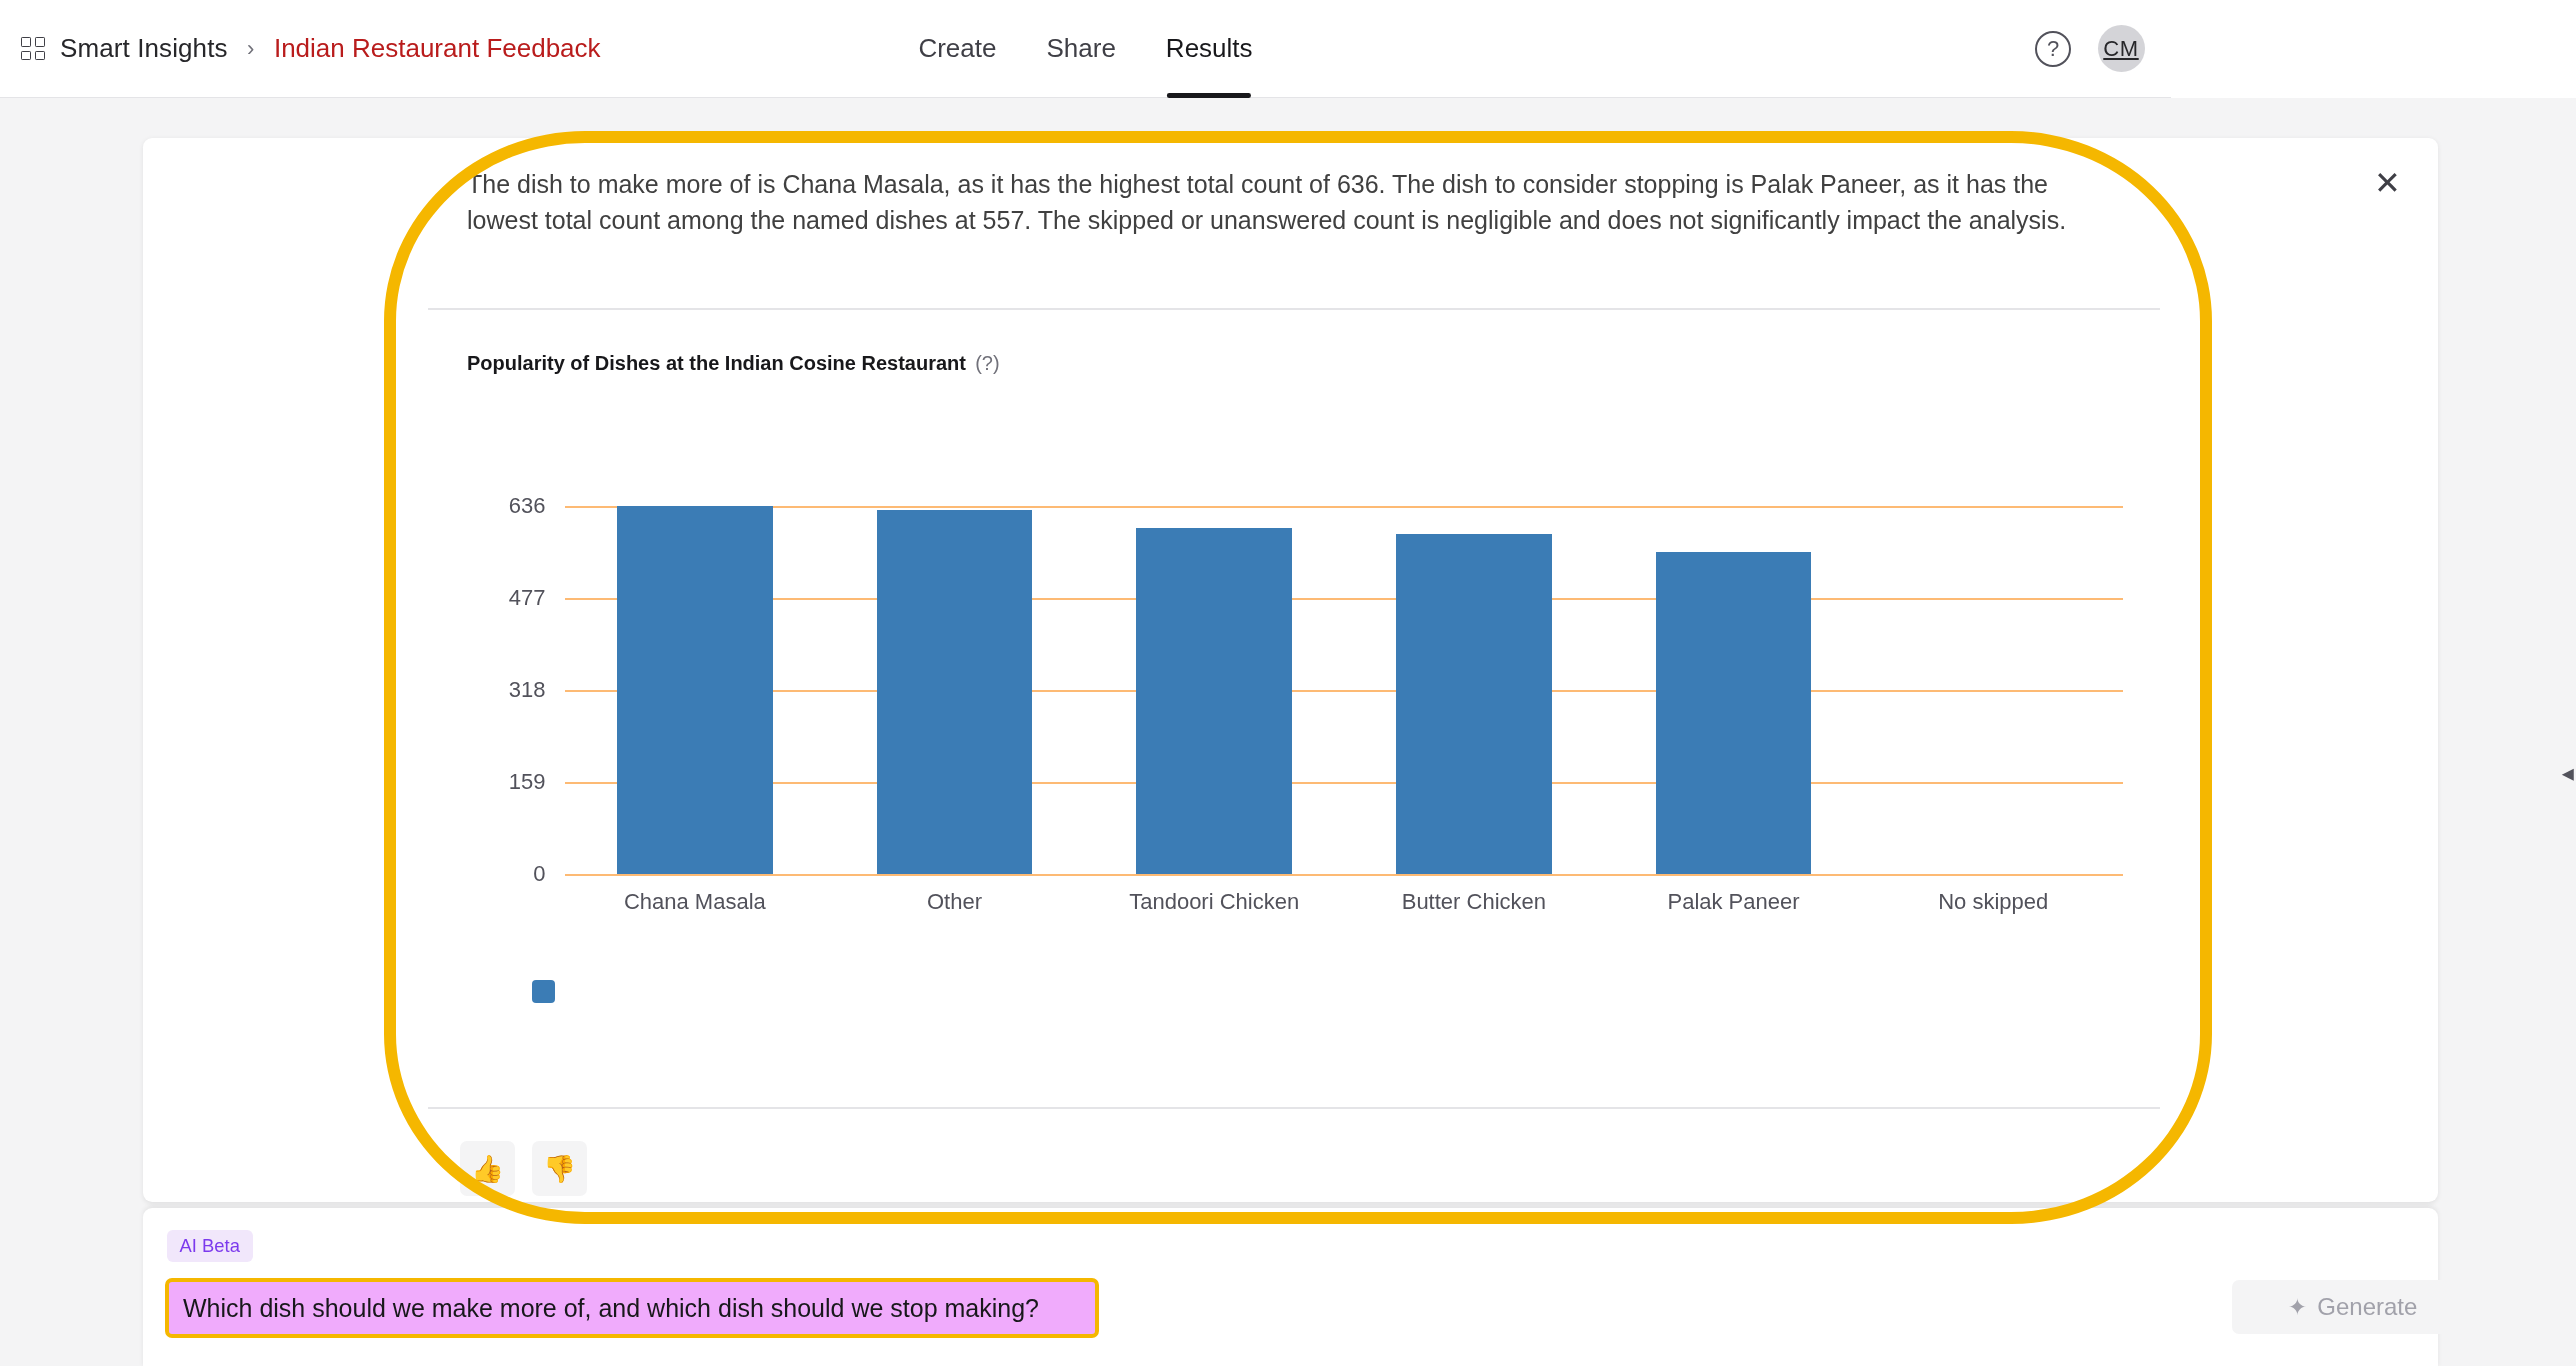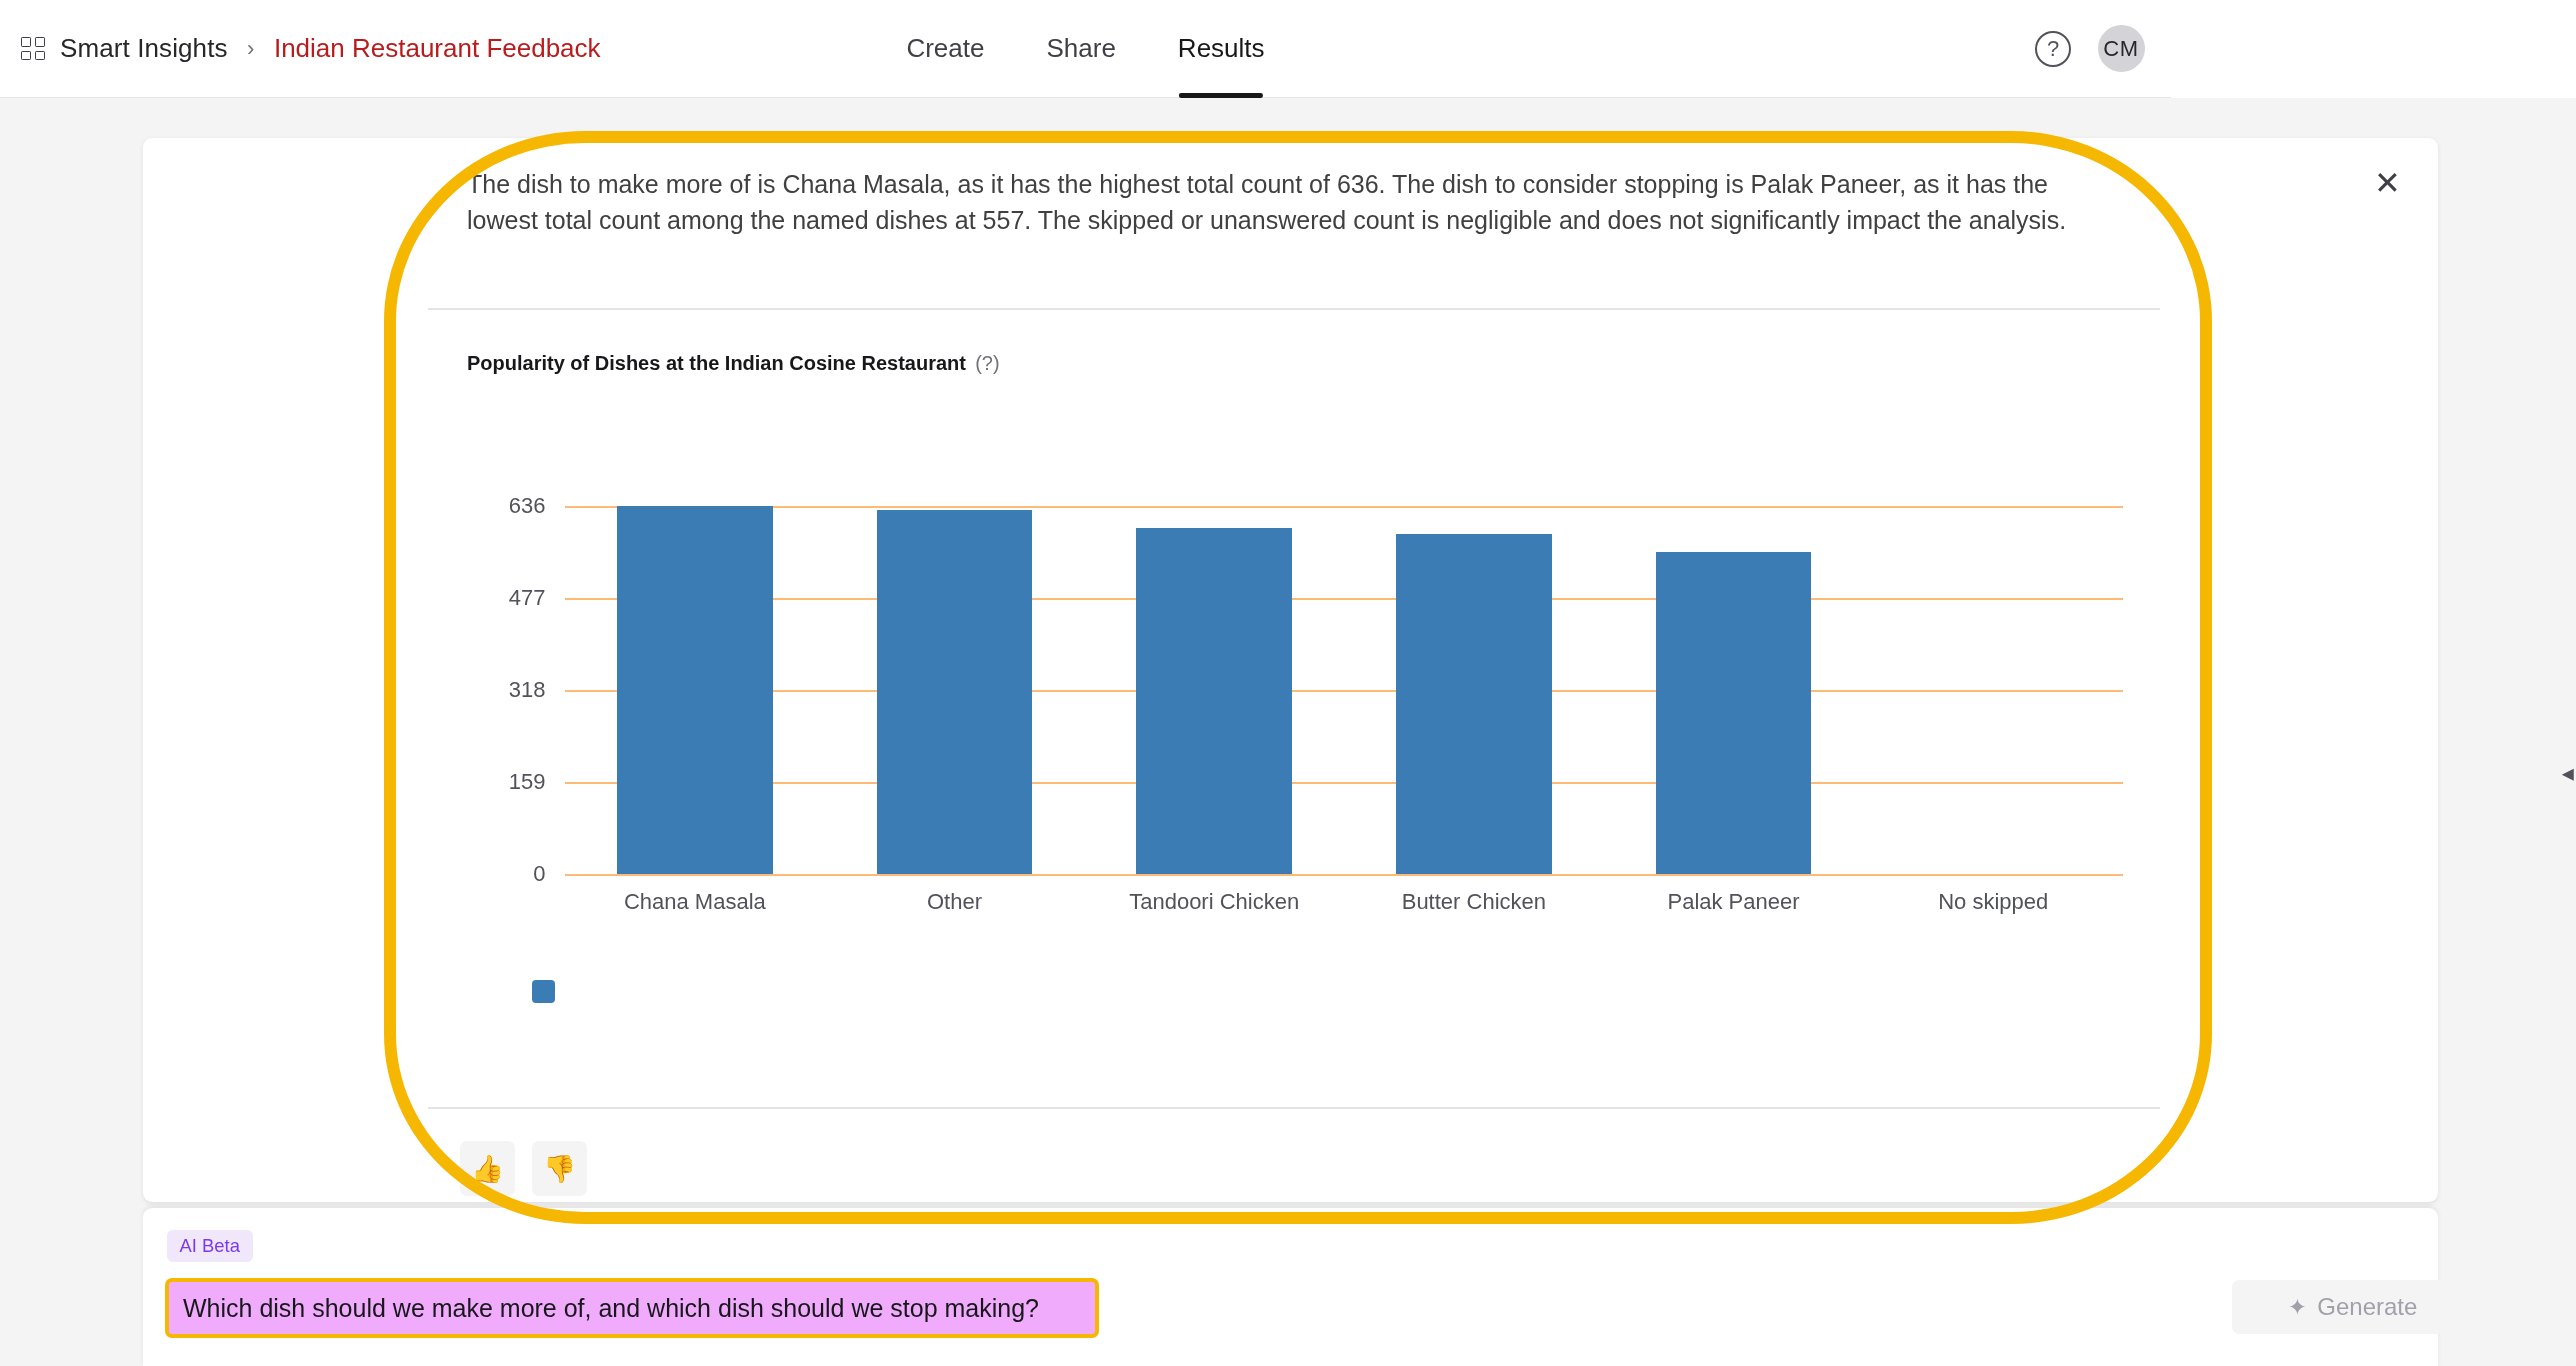--- a/index.html
+++ b/index.html
@@ -56,21 +56,21 @@
   .survey-title {
     font-size: 26px;
     color: #b91c1c;
   }
   .nav-center {
     position: absolute;
     left: 50%;
     transform: translateX(-50%);
     display: flex;
     align-items: center;
-    gap: 12px;
+    gap: 0px;
     height: 98px;
   }
   .nav-tab {
     font-size: 26px;
     color: #3f3f46;
     padding: 0 25px;
     height: 98px;
     display: flex;
     align-items: center;
     position: relative;
@@ -108,20 +108,21 @@
     width: 47px; height: 47px;
     border-radius: 50%;
     background: #d4d4d8;
     color: #27272a;
     font-size: 22px;
     display: flex;
     align-items: center;
     justify-content: center;
     letter-spacing: 0.6px;
     cursor: pointer;
+    text-decoration: underline;
   }
 
   
   .page-bg {
     position: absolute;
     top: 98px; left: 0;
     width: 2576px; height: 1268px;
     background: #f4f4f5;
   }
   .bg-card {

